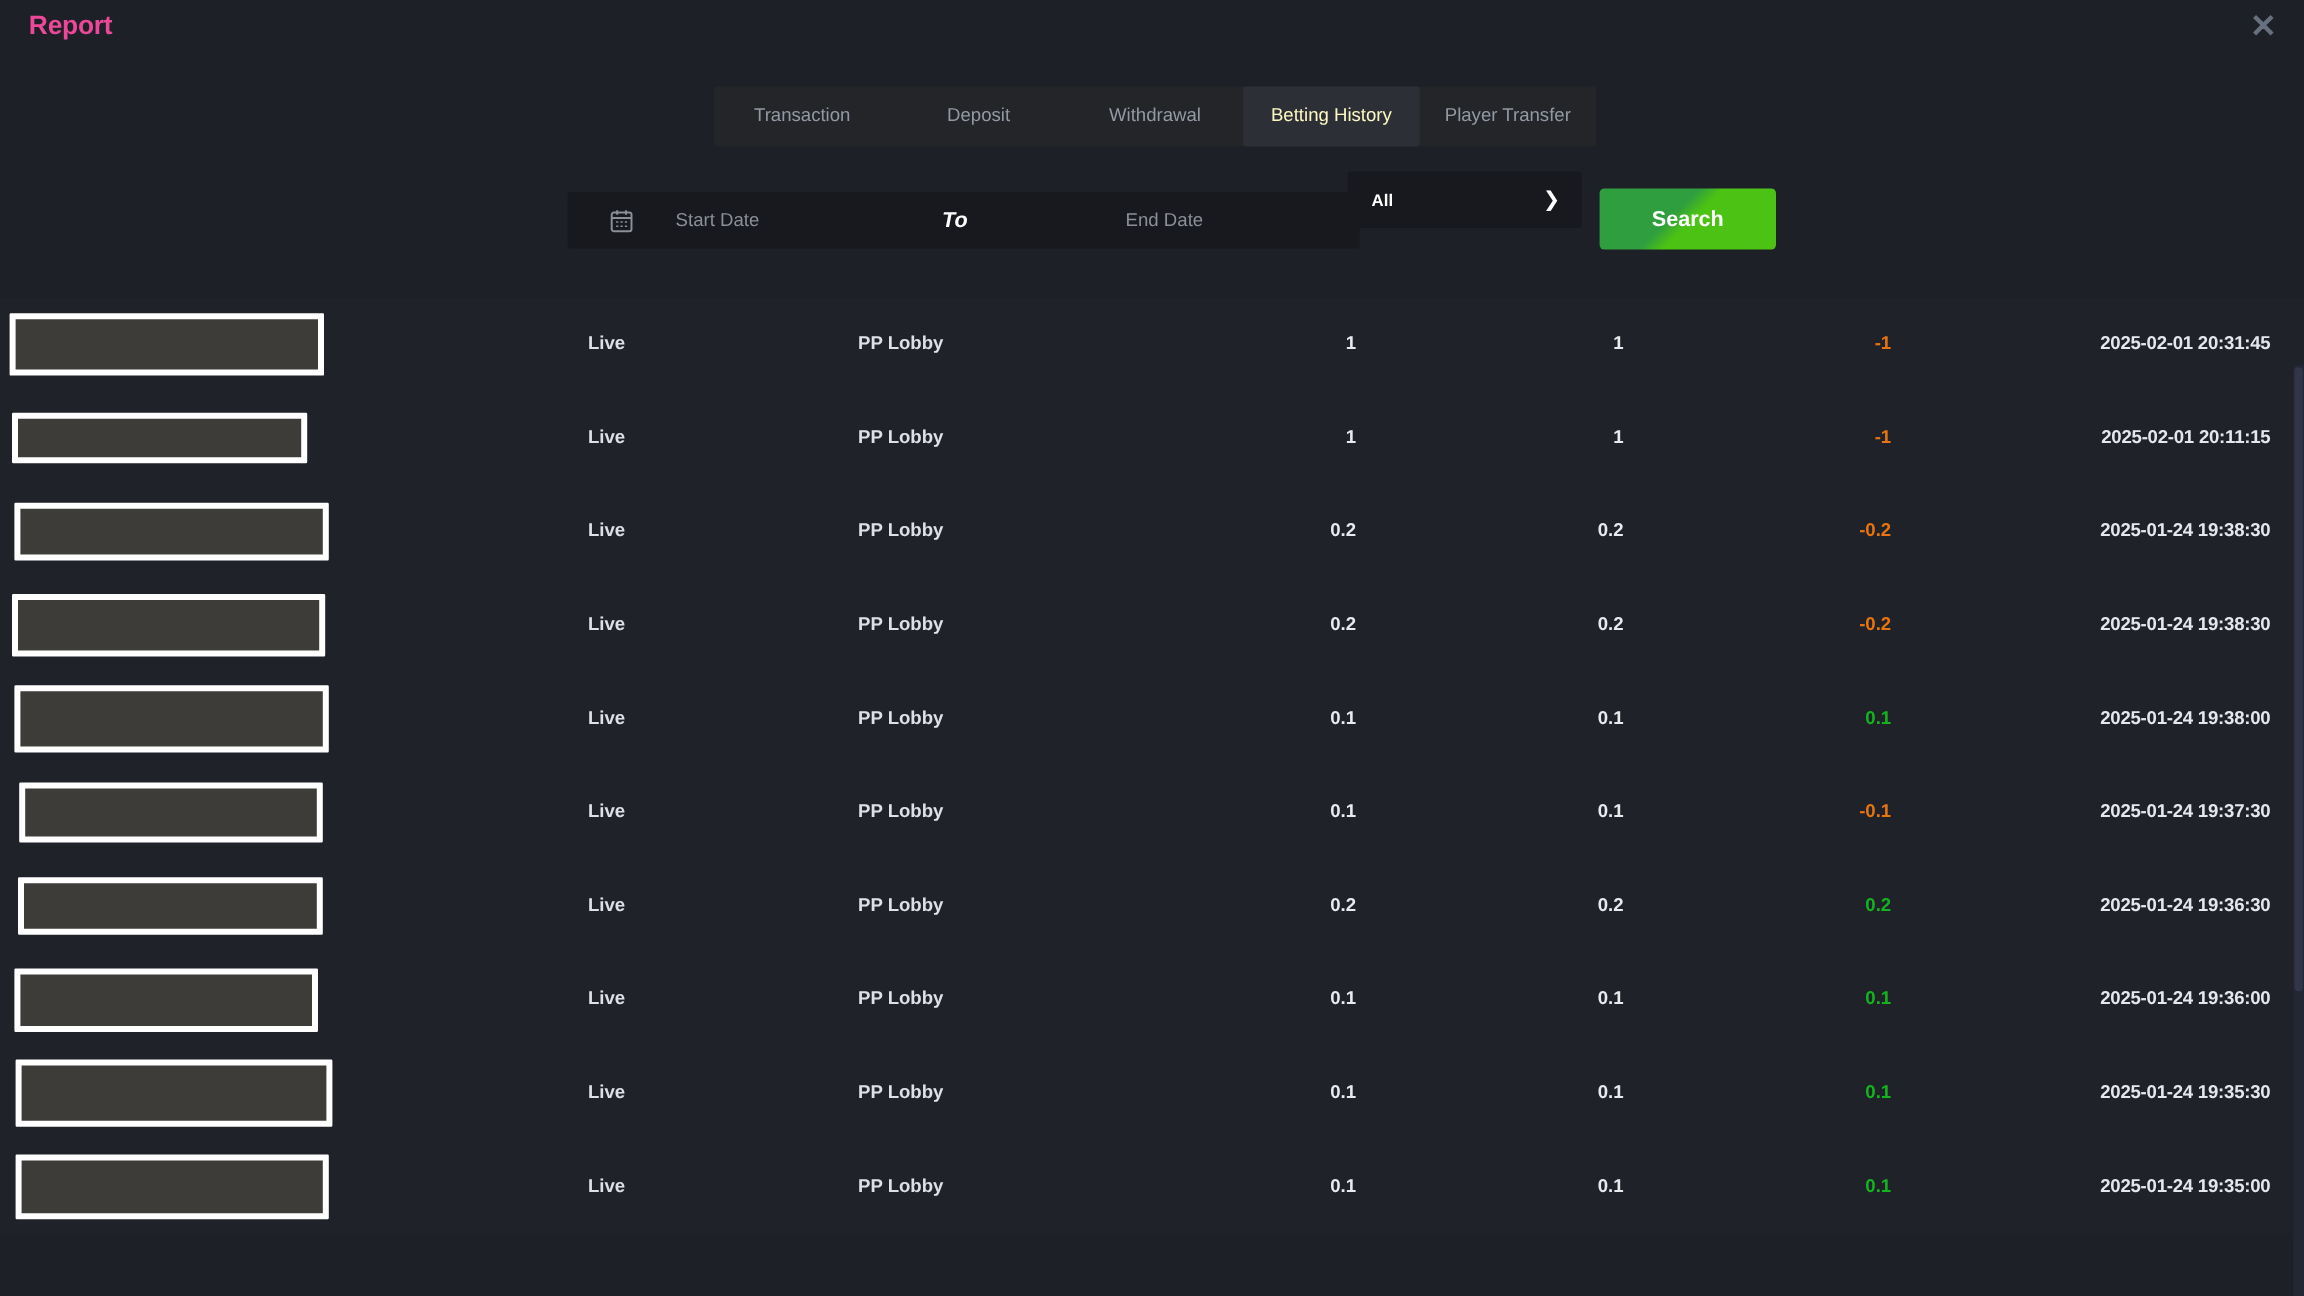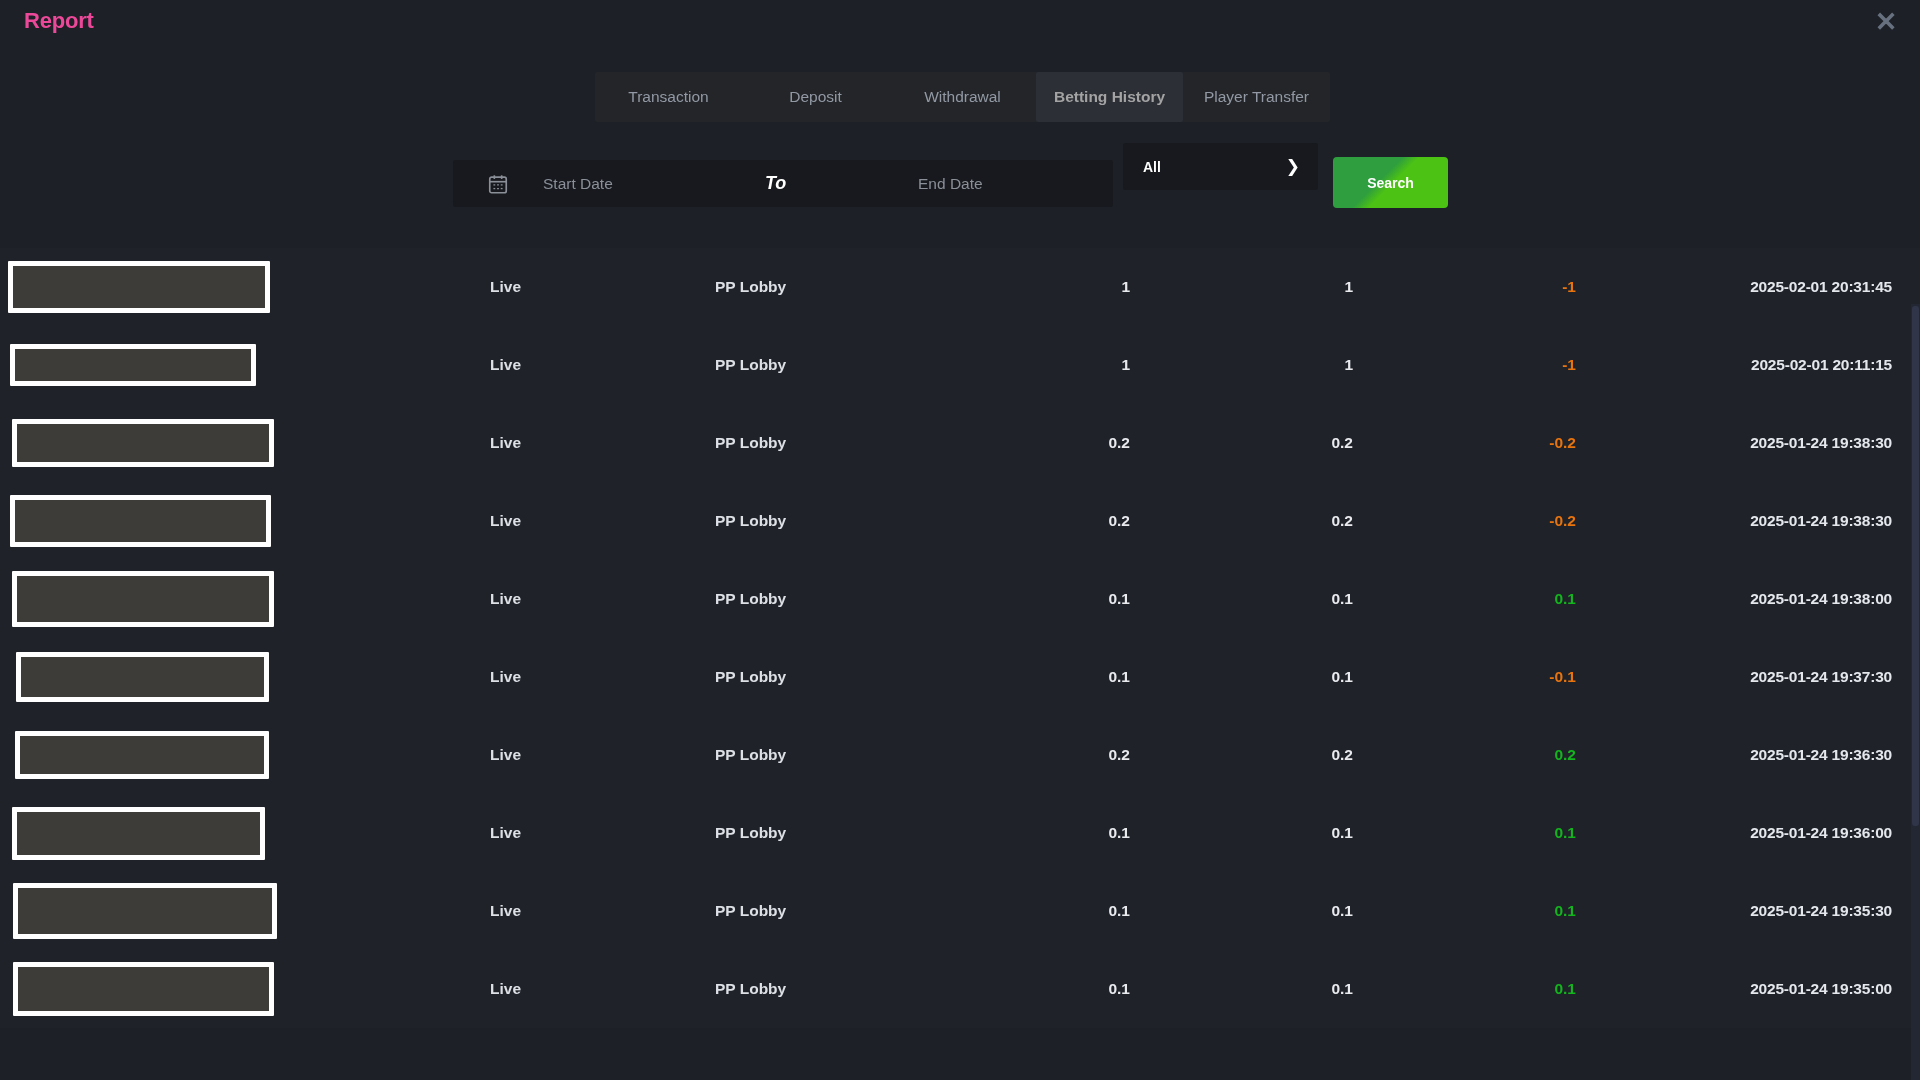--- a/index.html
+++ b/index.html
@@ -24,26 +24,26 @@
   .tab-bar {
     position:absolute; left:595px; top:72px; width:735px; height:50px;
     display:flex; background:#232529; border-radius:2px;align-items:flex-end;
   }
   .tab {
     width:147px; height:50px; border:none; background:transparent; cursor:pointer;
     font-family:inherit; font-size:15.5px; color:#9299a4; font-weight:400;
     display:flex; align-items:center; justify-content:center;
   }
   .tab.active {
-    background:#2c2f36; color:#a3a3a3; font-weight:700; border-radius:2px;
+    background:#2c2f36; color:#fef9c3; font-weight:400; border-radius:2px;
   }
 
   
   .date-bar {
-    position:absolute; left:453px; top:160px; width:660px; height:47px;
+    position:absolute; left:473px; top:160px; width:660px; height:47px;
     background:#17191e; border-radius:2px;
   }
   .cal-icon { position:absolute; left:34px; top:13px; width:22px; height:22px; }
   .date-placeholder {
     position:absolute; top:0; height:47px; line-height:47px;
     color:#8a8f98; font-size:15.5px; font-weight:400; cursor:text;
   }
   .start-date { left:90px; width:180px; }
   .end-date   { left:465px; width:150px; }
   .to-label   { position:absolute; left:312px; top:0; height:47px; line-height:47px;
@@ -51,24 +51,24 @@
 
   .all-dropdown {
     position:absolute; left:1123px; top:143px; width:195px; height:47px;
     background:#17191e; border:none; border-radius:2px; cursor:pointer;
     display:flex; align-items:center; font-family:inherit;
   }
   .all-dropdown .all-label { color:#ffffff; font-size:14px; font-weight:700; margin-left:20px; }
   .all-dropdown .chevron   { position:absolute; right:18px; color:#ffffff; font-size:17px; font-weight:700; }
 
   .search-btn {
-    position:absolute; left:1333px; top:157px; width:115px; height:51px;
+    position:absolute; left:1333px; top:157px; width:147px; height:51px;
     border:none; border-radius:4px; cursor:pointer;
     background:linear-gradient(135deg, var(--grad-dark,#2e9e3e) 42%, var(--grad-bright,#4cc214) 52%);
-    color:#ffffff; font-family:inherit; font-size:14px; font-weight:700;
+    color:#ffffff; font-family:inherit; font-size:18px; font-weight:700;
   }
 
   
   .table { position:absolute; left:0; top:248px; width:1920px; }
   .thead {
     height:54px; background:#25282e;
     display:grid; grid-template-columns:460px 225px 320px 150px 225px 222px 1fr;
     align-items:center;
   }
   .th { font-size:14px; font-weight:700; color:#f0f2f4; letter-spacing:-0.1px; white-space:nowrap; }

